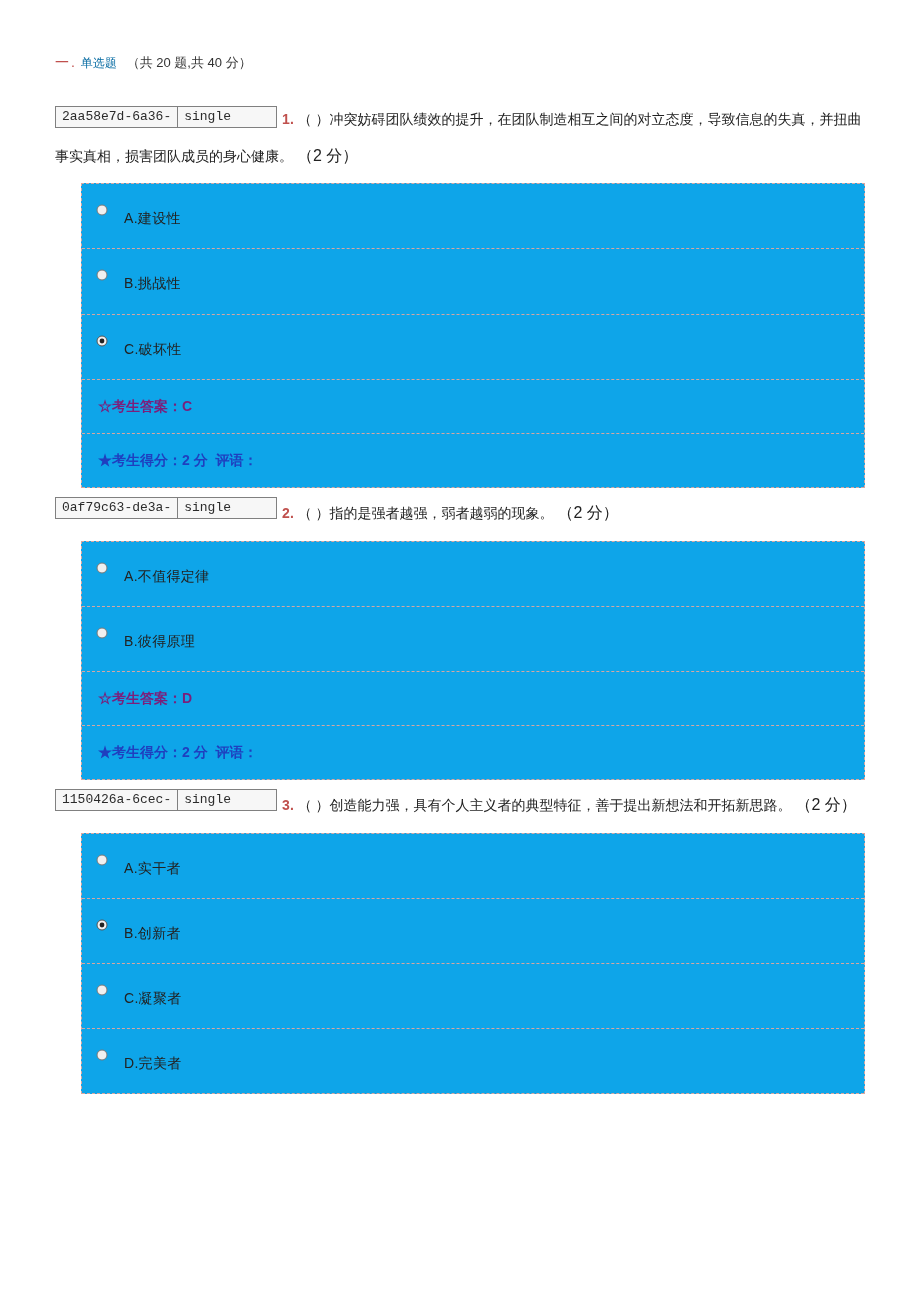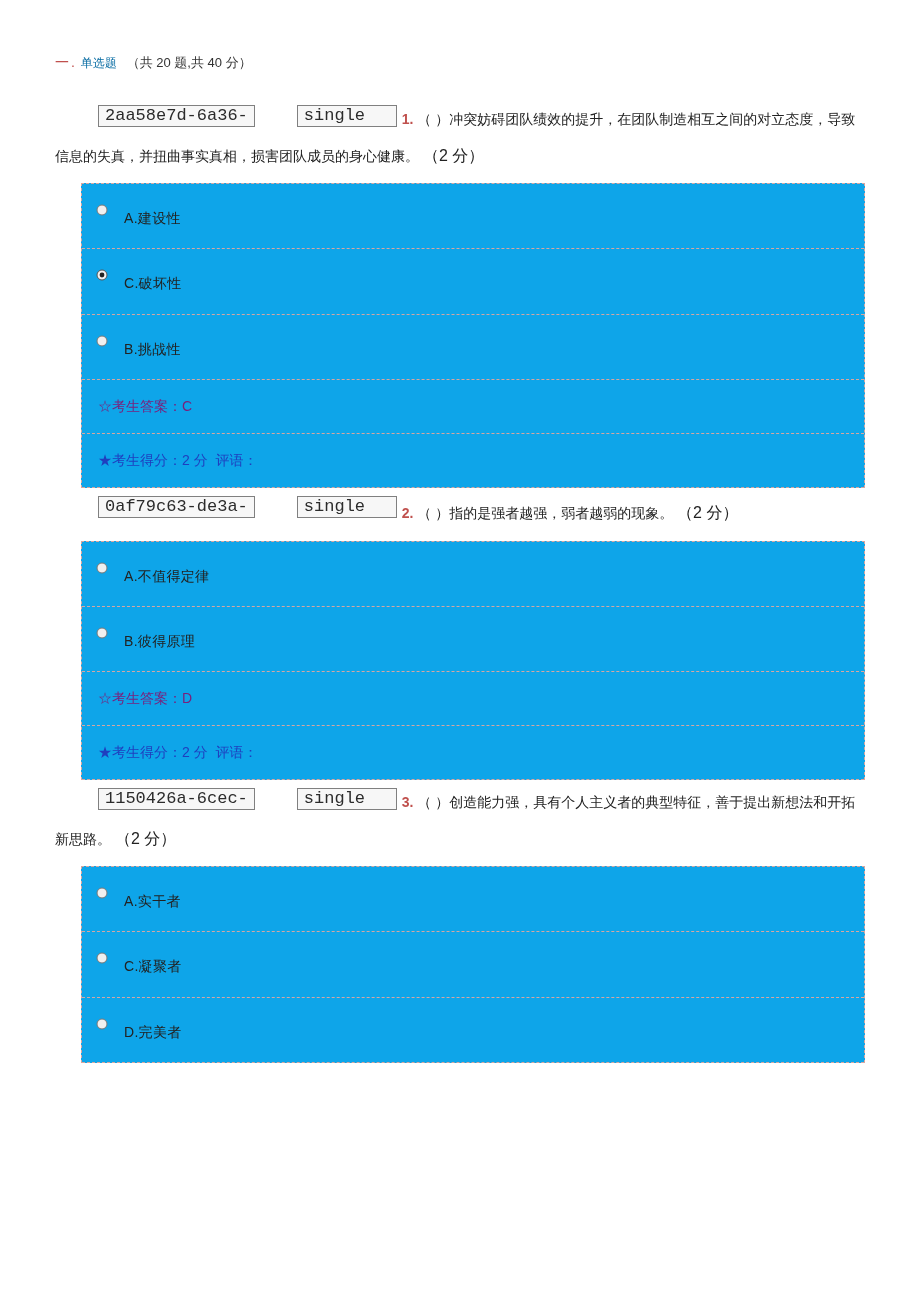--- a/index.html
+++ b/index.html
@@ -29,26 +29,25 @@
     margin-top: -4px;
     margin-right: 2px;
   }
   .tag {
     display: inline-block;
     min-width: 108px;
     height: 22px;
     border: 0.6px solid #808080;
     background: #f7f7f7;
     font-family: "SimSun", "Courier New", monospace;
-    font-size: 17px;
+    font-size: 13px;
     color: #2b2b2b;
     padding: 1px 6px;
     line-height: 18px;
     margin-right: -1px;
-    margin-left: 43px;
   }
   .tag.narrow { min-width: 100px; }
   .qnum { color: #c0504d; font-weight: bold; font-size: 14px; }
   .qtext { color: #222; font-size: 14px; }
   .pts { color: #222; font-size: 16px; }
 
   .opts {
     margin-left: 26px;
     border: 0.6px dashed #d8a6a0;
     border-bottom: none;
@@ -68,20 +67,21 @@
   .opt-label {
     font-size: 14px;
     color: #222;
     padding-top: 4px;
     letter-spacing: 0.3px;
   }
   .result {
     border-bottom: 0.6px dashed #d8a6a0;
     padding: 14px 16px;
     font-size: 14px;
+    font-weight: bold;
   }
   .ans-star { color: #7b1f7b; }
   .ans-lbl  { color: #7b1f7b; }
   .ans-val  { color: #7b1f7b; }
   .score-star { color: #1f3fbf; }
   .score-lbl  { color: #1f3fbf; }
   .score-val  { color: #1f3fbf; }
   .cmnt-lbl   { color: #1f3fbf; margin-left: 4px; }
 
   
@@ -115,33 +115,33 @@
       <span class="radio">
           <svg viewBox="0 0 12 12">
             <circle cx="6" cy="6" r="5" fill="#f0f0f0" stroke="#777" stroke-width="1"></circle>
           </svg>
         </span>
       <span class="opt-label">A.建设性</span>
     </div>
     <div class="opt">
       <span class="radio">
           <svg viewBox="0 0 12 12">
+            <circle cx="6" cy="6" r="5" fill="#f0f0f0" stroke="#777" stroke-width="1"></circle>
+          </svg>
+        </span>
+      <span class="opt-label">B.挑战性</span>
+    </div>
+    <div class="opt">
+      <span class="radio">
+          <svg viewBox="0 0 12 12">
             <circle cx="6" cy="6" r="5" fill="#f0f0f0" stroke="#555" stroke-width="1"></circle>
             <circle cx="6" cy="6" r="2.4" fill="#222"></circle>
           </svg>
         </span>
       <span class="opt-label">C.破坏性</span>
-    </div>
-    <div class="opt">
-      <span class="radio">
-          <svg viewBox="0 0 12 12">
-            <circle cx="6" cy="6" r="5" fill="#f0f0f0" stroke="#777" stroke-width="1"></circle>
-          </svg>
-        </span>
-      <span class="opt-label">B.挑战性</span>
     </div>
     <div class="result">
       <span class="ans-star">☆</span><span class="ans-lbl">考生答案：</span><span class="ans-val">C</span>
     </div>
     <div class="result">
       <span class="score-star">★</span><span class="score-lbl">考生得分：</span><span class="score-val">2 分</span>
       <span class="cmnt-lbl">评语：</span>
     </div>
   </div>
 </div>
@@ -196,20 +196,29 @@
       <span class="radio">
           <svg viewBox="0 0 12 12">
             <circle cx="6" cy="6" r="5" fill="#f0f0f0" stroke="#777" stroke-width="1"></circle>
           </svg>
         </span>
       <span class="opt-label">A.实干者</span>
     </div>
     <div class="opt">
       <span class="radio">
           <svg viewBox="0 0 12 12">
+            <circle cx="6" cy="6" r="5" fill="#f0f0f0" stroke="#555" stroke-width="1"></circle>
+            <circle cx="6" cy="6" r="2.4" fill="#222"></circle>
+          </svg>
+        </span>
+      <span class="opt-label">B.创新者</span>
+    </div>
+    <div class="opt">
+      <span class="radio">
+          <svg viewBox="0 0 12 12">
             <circle cx="6" cy="6" r="5" fill="#f0f0f0" stroke="#777" stroke-width="1"></circle>
           </svg>
         </span>
       <span class="opt-label">C.凝聚者</span>
     </div>
     <div class="opt">
       <span class="radio">
           <svg viewBox="0 0 12 12">
             <circle cx="6" cy="6" r="5" fill="#f0f0f0" stroke="#777" stroke-width="1"></circle>
           </svg>

